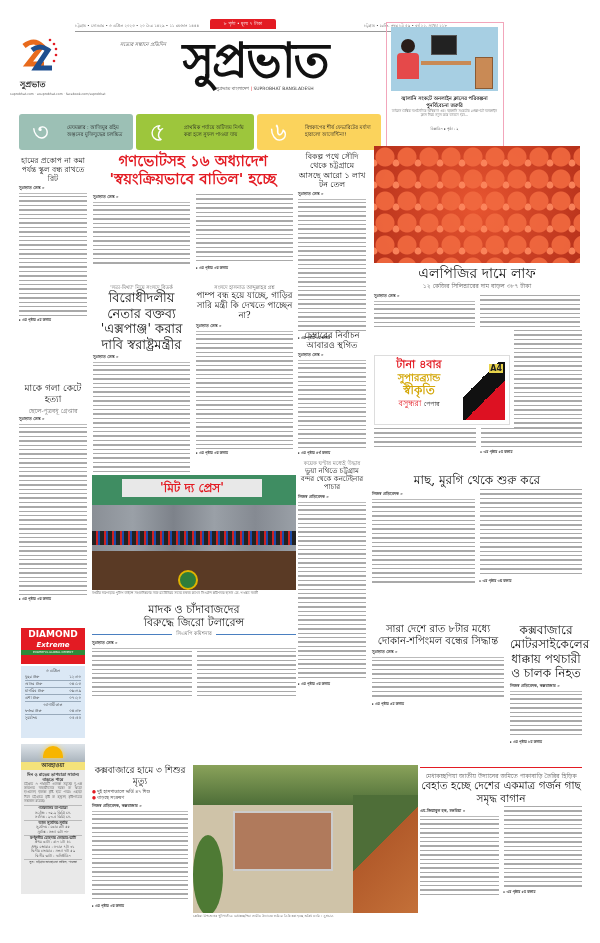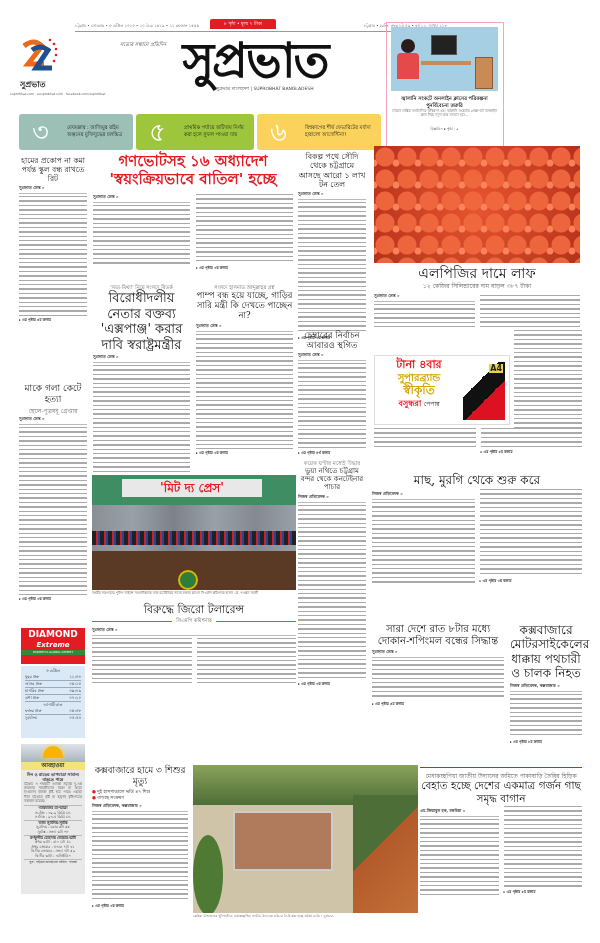--- a/index.html
+++ b/index.html
@@ -191,20 +191,21 @@
   <div style="position:absolute;left:0;top:0;width:100%;height:34px;background:#3f8d62"></div>
   <div style="position:absolute;left:30px;top:4px;width:140px;height:18px;background:#e8e8e8;color:#e31b23;font-size:12px;font-weight:bold;text-align:center;line-height:18px;font-family:'DejaVu Serif',serif">'মিট দ্য প্রেস'</div>
   <div style="position:absolute;left:0;top:30px;width:100%;height:48px;background:linear-gradient(90deg,#8a8f96 0,#9aa0a7 20%,#7d828a 40%,#9aa0a7 60%,#858a92 80%,#9aa0a7 100%)"></div>
   <div style="position:absolute;left:0;top:56px;width:100%;height:14px;background:repeating-linear-gradient(90deg,#222 0,#222 4px,#c22 4px,#c22 6px,#1a4aa8 6px,#1a4aa8 8px)"></div>
   <div style="position:absolute;left:0;top:76px;width:100%;height:39px;background:#5a3a25"></div>
   <div style="position:absolute;left:86px;top:95px;width:20px;height:20px;border-radius:50%;background:#2f7d3a;border:2px solid #e0b400"></div>
 </div>
 <div class="abs tiny" style="left:92px;top:591px;width:204px;font-size:3.3px">নগরীর দামপাড়ায় পুলিশ লাইন্সে সাংবাদিকদের সঙ্গে মতবিনিময় সভায় বক্তব্য রাখেন সিএমপি কমিশনার হাসান মো. শওকত আলী</div>
 
 <div class="col" style="left:92px;top:603px;width:204px">
+  <div class="hl" style="font-size:11px">মাদক ও চাঁদাবাজদের</div>
   <div class="hl" style="font-size:11px">বিরুদ্ধে জিরো টলারেন্স</div>
   <div style="display:flex;align-items:center;gap:4px;margin-top:1px">
     <div style="flex:1;height:1px;background:#4a7fc0"></div>
     <div style="font-size:5px;color:#666">সিএমপি কমিশনার</div>
     <div style="flex:1;height:1px;background:#4a7fc0"></div>
   </div>
   <div class="byline">সুপ্রভাত ডেস্ক »</div>
   <div style="display:flex;gap:5px">
     <div class="lines" style="flex:1;height:48px"></div>
     <div class="lines" style="flex:1;height:48px"></div>
@@ -259,21 +260,21 @@
       <div class="lines" style="height:32px;margin-top:4px"></div>
     </div>
   </div>
 </div>
 
 <div class="abs" style="left:374px;top:355px;width:136px;height:70px;background:#fff;border:.5px solid #ddd">
   <div style="position:absolute;left:4px;top:2px;width:80px;text-align:center;font-family:'DejaVu Serif',serif;line-height:13px">
     <div style="font-size:11px;color:#e31b23;font-weight:bold">টানা ৪বার</div>
     <div style="font-size:10px;color:#d4a80b;font-weight:bold">সুপারব্র্যান্ড</div>
     <div style="font-size:12px;color:#d4a80b;font-weight:bold">স্বীকৃতি</div>
-    <div style="font-size:8px"><span style="color:#e31b23;font-weight:bold">বসুন্ধরা</span> <span style="font-size:6px">পেপার</span></div>
+    <div style="font-size:8px"><span style="color:#e31b23;font-weight:normal">বসুন্ধরা</span> <span style="font-size:6px">পেপার</span></div>
   </div>
   <div style="position:absolute;left:88px;top:6px;width:42px;height:58px;background:linear-gradient(135deg,#fff 0,#fff 35%,#111 35%,#111 60%,#d12 60%)">
     <div style="position:absolute;right:2px;top:2px;font-size:8px;font-weight:bold;background:#e8d34a;padding:0 1px">A4</div>
   </div>
 </div>
 
 <div class="col" style="left:514px;top:330px;width:68px">
   <div class="lines" style="height:98px"></div>
 </div>
 <div class="col" style="left:374px;top:428px;width:208px">

